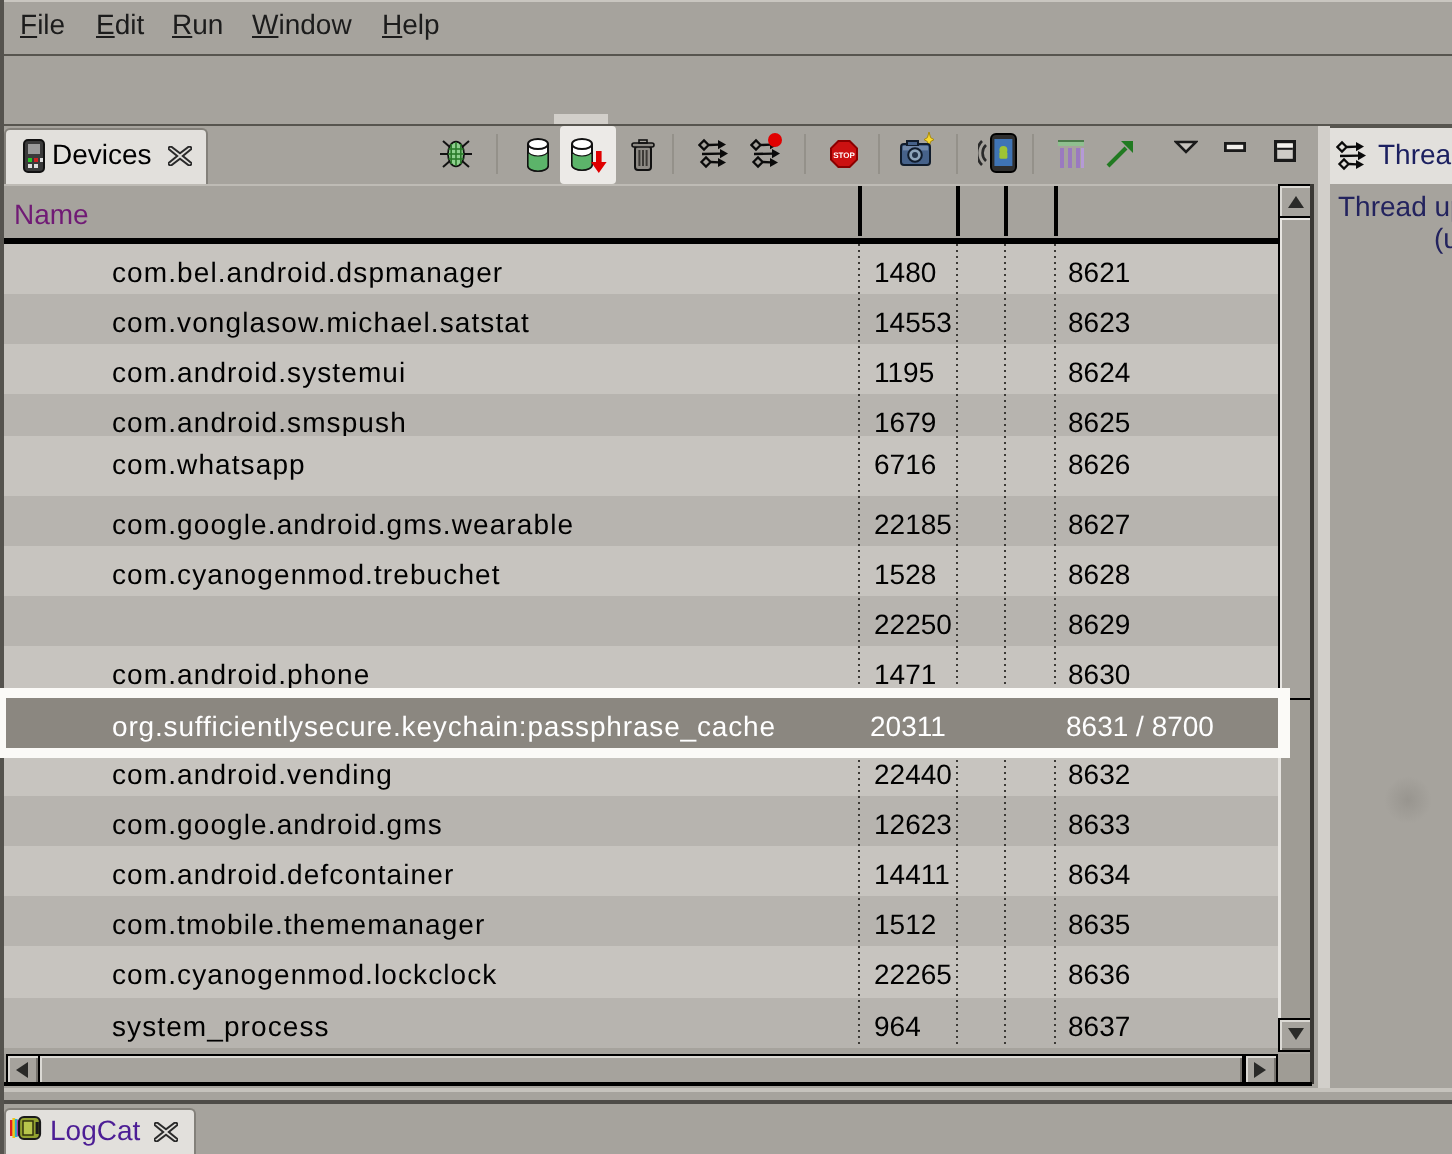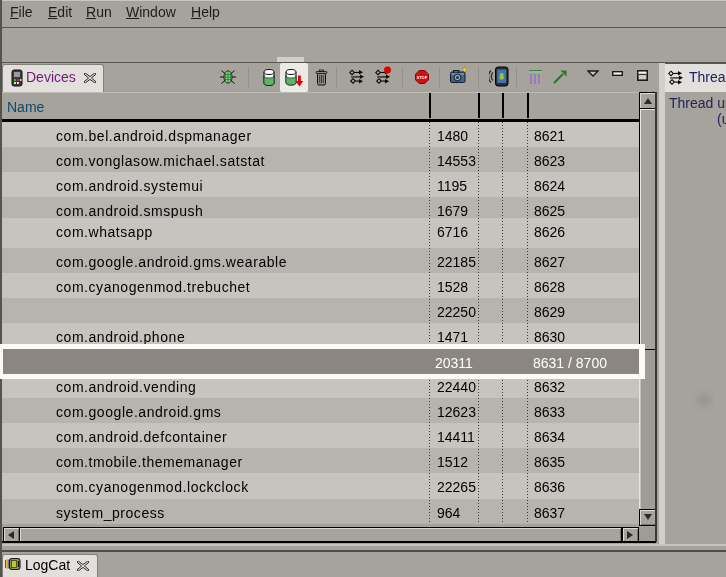--- a/index.html
+++ b/index.html
@@ -25,21 +25,21 @@
 <div class="menu" style="left:86px"><u>R</u>un</div>
 <div class="menu" style="left:126px"><u>W</u>indow</div>
 <div class="menu" style="left:191px"><u>H</u>elp</div>
 <div class="hl" style="left:0;top:26.5px;width:726px;height:1.5px;background:#57554f"></div>
 
 <div class="abs" style="left:277px;top:57px;width:27px;height:5px;background:#d2cfca"></div>
 <div class="hl" style="left:0;top:61.5px;width:726px;height:1.5px;background:#57554f"></div>
 
 <div class="abs" id="strip" style="left:1px;top:63px;width:656px;height:29px;background:#a6a39d"></div>
 <div class="tab" style="left:2px;top:64px;width:100px;height:28px;border:1px solid #83807a;border-bottom:none;border-radius:3px 3px 0 0"></div>
-<div class="abs" style="left:26px;top:69px;font-size:14px;color:#701a75">Devices</div>
+<div class="abs" style="left:26px;top:69px;font-size:14px;color:#000000">Devices</div>
 
 <svg class="abs" style="left:9px;top:69px" width="16" height="18" viewBox="0 0 16 18">
  <rect x="3" y="1" width="10" height="16" rx="2" fill="#3a3a3a" stroke="#111"></rect>
  <rect x="5" y="3" width="6" height="5" fill="#9a9a9a"></rect>
  <rect x="5" y="10" width="2" height="2" fill="#27c427"></rect>
  <rect x="8" y="10" width="2" height="2" fill="#cc2222"></rect>
  <rect x="5" y="13" width="2" height="2" fill="#ddd"></rect>
  <rect x="8" y="13" width="2" height="2" fill="#ddd"></rect>
  <rect x="11" y="10" width="1.5" height="2" fill="#ddd"></rect>
 </svg>
@@ -161,21 +161,21 @@
  <rect x="0.7" y="0.7" width="9.6" height="3.6" fill="#f2f0ec" stroke="#1a1a1a" stroke-width="1.4"></rect>
 </svg>
 
 <svg class="abs" style="left:637px;top:70px" width="11" height="11" viewBox="0 0 11 11">
  <rect x="0.8" y="0.8" width="9.4" height="9.4" fill="#cfccc7" stroke="#1a1a1a" stroke-width="1.6"></rect>
  <rect x="1.6" y="1.8" width="7.8" height="2" fill="#f4f2ee"></rect>
  <line x1="1.6" y1="4.4" x2="9.4" y2="4.4" stroke="#1a1a1a"></line>
 </svg>
 
 <div class="abs" style="left:1px;top:92px;width:655px;height:26px;background:#a6a39d;border-top:1px solid #bebbb5"></div>
-<div class="abs" style="left:7px;top:99px;font-size:14px;color:#0c4a6e">Name</div>
+<div class="abs" style="left:7px;top:99px;font-size:14px;color:#701a75">Name</div>
 <div class="vl" style="left:429px;top:93px;height:25px;background:#000;width:2px"></div>
 <div class="vl" style="left:478px;top:93px;height:25px;background:#000;width:2px"></div>
 <div class="vl" style="left:502px;top:93px;height:25px;background:#000;width:2px"></div>
 <div class="vl" style="left:527px;top:93px;height:25px;background:#000;width:2px"></div>
 <div class="hl" style="left:1px;top:119px;width:655px;height:2.5px;background:#000"></div>
 
 <div id="rows">
 <div class="row rl" style="top:122px;height:25px">
         <span class="cname">com.bel.android.dspmanager</span>
         <span class="cpid">1480</span>
@@ -257,20 +257,21 @@
       </div>
 </div>
 
 <div class="dot" style="left:429px;top:122px;height:401px"></div>
 <div class="dot" style="left:478px;top:122px;height:401px"></div>
 <div class="dot" style="left:502px;top:122px;height:401px"></div>
 <div class="dot" style="left:527px;top:122px;height:401px"></div>
 
 <div class="abs" style="left:0px;top:344px;width:645px;height:35px;background:#fbfaf7;z-index:6"></div>
 <div class="abs" style="left:3px;top:349px;width:636px;height:25px;background:#8b8780;font-size:14px;color:#fff;z-index:7">
+  <span class="cname" style="letter-spacing:.42px;left:53px">org.sufficientlysecure.keychain:passphrase_cache</span>
   <span class="cpid" style="left:432px">20311</span>
   <span class="cport" style="left:530px">8631 / 8700</span>
 </div>
 
 <div class="abs" style="left:639px;top:92px;width:17px;height:432px;background:#9f9c95;box-shadow:inset 1.5px 0 0 #e6e4e0"></div>
 <div class="sbtn" style="left:639px;top:92px;width:16px;height:16px"></div>
 <svg class="abs" style="left:643.5px;top:98px" width="8" height="6">
       <path d="M4 0 L8 6 L0 6 Z" fill="#2a2a28"></path>
     </svg>
 <div class="sbtn" style="left:639px;top:108px;width:16px;height:240px;box-shadow:inset 1px 1px 0 #e8e6e2"></div>
@@ -302,21 +303,21 @@
     </svg>
 <div class="abs" style="left:689px;top:69px;font-size:14px;color:#1c2060">Threads</div>
 <div class="abs" style="left:665px;top:92px;width:61px;height:452px;background:#a6a39d"></div>
     <div class="abs" style="left:692px;top:388px;width:24px;height:24px;border-radius:12px;background:radial-gradient(circle,#98958f 0%,rgba(166,163,157,0) 70%)"></div>
 <div class="abs" style="left:669px;top:95px;width:200px;font-size:14px;color:#23235e;white-space:nowrap">Thread updates not enabled</div>
 <div class="abs" style="left:717px;top:111px;width:60px;font-size:14px;color:#23235e;white-space:nowrap">(use toolbar)</div>
 
 <div class="hl" style="left:0;top:550px;width:726px;height:1.5px;background:#4e4c48"></div>
 <div class="abs" style="left:0;top:551.5px;width:726px;height:26px;background:#a6a39d"></div>
 <div class="tab" style="left:2px;top:554px;width:94px;height:23px;border:1px solid #83807a;border-bottom:none;border-radius:3px 3px 0 0"></div>
-<div class="abs" style="left:25px;top:557px;font-size:14px;color:#000000">LogCat</div>
+<div class="abs" style="left:25px;top:557px;font-size:14px;color:#4c1d95">LogCat</div>
 <svg class="abs" id="logcat-ic" style="left:5px;top:557px" width="16" height="14" viewBox="0 0 16 14">
  <rect x="0" y="3" width="1.4" height="8" fill="#e02020"></rect>
  <rect x="1.2" y="2" width="1.4" height="10" fill="#f0c818"></rect>
  <rect x="2.4" y="2.5" width="1.4" height="9" fill="#28b0c8"></rect>
  <rect x="3.4" y="3" width="1.2" height="8" fill="#b040c0"></rect>
  <rect x="4.5" y="1.5" width="10.5" height="11" rx="2.5" fill="#93a230" stroke="#1a1a1a" stroke-width="1.1"></rect>
  <rect x="6.5" y="3.5" width="5" height="7" fill="#b8c64c" stroke="#2a2a0a" stroke-width=".7"></rect>
  <rect x="12.8" y="4" width="1.6" height="6" fill="#1a1a1a"></rect>
 </svg>
 <svg class="abs" style="left:77px;top:561px" width="12" height="10" viewBox="0 0 12 10">

